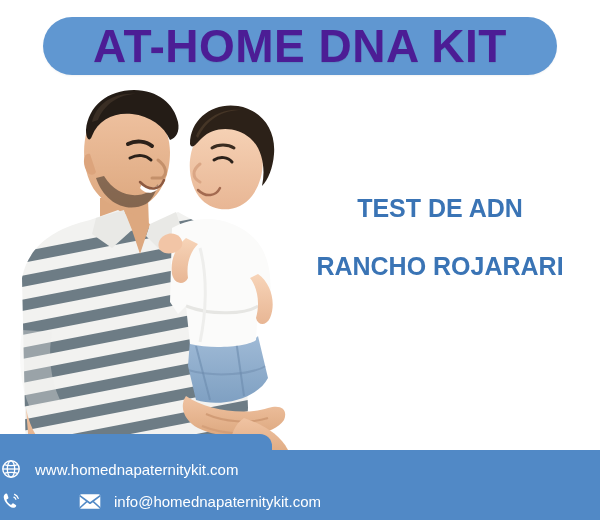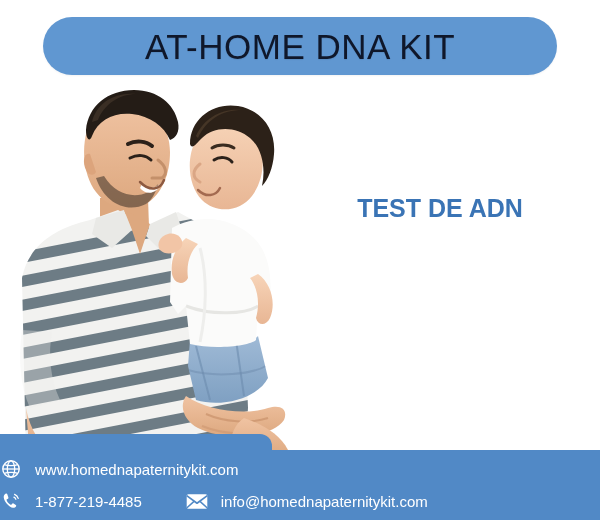--- a/index.html
+++ b/index.html
@@ -20,23 +20,23 @@
   .header-pill{
     position:absolute;
     left:43px;top:17px;
     width:514px;height:58px;
     background:#6097d1;
     border-radius:29px;
     display:flex;align-items:center;justify-content:center;
     box-shadow:0 1px 2px rgba(0,0,0,.05);
   }
   .header-pill-title{
-    color:#0f172a;
-    font-size:35px;
-    font-weight:normal;
+    color:#4c1d95;
+    font-size:46px;
+    font-weight:bold;
     letter-spacing:.5px;
     line-height:1;
     white-space:nowrap;
     text-shadow:0 1px 1px rgba(0,0,0,.08);
   }
 
   
   .photo{
     position:absolute;
     left:0px;top:78px;
@@ -229,20 +229,21 @@
                C272 360 226 364 198 350 C186 344 178 330 186 318 Z" fill="url(#skinG)"></path>
       <path d="M206 336 C224 344 250 346 268 340" stroke="#c9916b" stroke-width="2" fill="none" opacity=".7"></path>
       <path d="M202 348 C222 356 248 358 266 352" stroke="#c9916b" stroke-width="2" fill="none" opacity=".5"></path>
 
       <path d="M244 340 C262 346 280 356 288 372 L292 380 L232 380 C228 364 232 348 244 340 Z" fill="url(#skinG)"></path>
     </svg>
   </div>
 
   <div class="headline-block">
     <div class="headline-line">TEST DE ADN</div>
+    <div class="headline-line">RANCHO ROJARARI</div>
   </div>
 
   <div class="footer-tab"></div>
 
   <div class="footer-bar">
 
     <div class="footer-row footer-row-1">
       <div class="footer-item">
         <span class="ficon">
           <svg width="20" height="20" viewBox="0 0 20 20" xmlns="http://www.w3.org/2000/svg">
@@ -264,21 +265,20 @@
             <path d="M5.2 2.6 C4.1 2.9 3.1 3.9 2.8 5.1 C2.4 6.8 3.3 9.6 5.4 12.2
                      C7.5 14.8 10.2 16.6 12 16.8 C13.3 16.9 14.5 16.2 15.1 15.2
                      C15.4 14.7 15.3 14.2 14.8 13.9 L12.5 12.5 C12.1 12.2 11.6 12.3 11.3 12.7
                      L10.5 13.6 C10.3 13.9 9.9 14 9.6 13.8 C8.6 13.3 7.7 12.5 6.9 11.5
                      C6.2 10.6 5.8 9.8 5.6 9.1 C5.5 8.8 5.6 8.5 5.9 8.3 L7 7.7
                      C7.4 7.5 7.6 7 7.4 6.6 L6.3 3.2 C6.1 2.7 5.7 2.5 5.2 2.6 Z" fill="#ffffff"></path>
             <path d="M13.6 3.3 C15.4 4 16.7 5.5 17.2 7.3" fill="none" stroke="#ffffff" stroke-width="1.3" stroke-linecap="round"></path>
             <path d="M12.9 6.1 C13.9 6.5 14.6 7.3 14.9 8.3" fill="none" stroke="#ffffff" stroke-width="1.2" stroke-linecap="round"></path>
           </svg>
         </span>
-        <span>1-877-219-4485</span>
       </div>
 
       <span class="gap-between"></span>
 
       <div class="footer-item">
         <span class="ficon">
           <svg width="22" height="17" viewBox="0 0 22 17" xmlns="http://www.w3.org/2000/svg">
             <rect x="0.7" y="1.2" width="20.6" height="14.6" rx="1.6" fill="#ffffff"></rect>
             <path d="M0.7 2.6 L11 10.2 L21.3 2.6" fill="none" stroke="#5189c6" stroke-width="1.7" stroke-linejoin="round"></path>
             <path d="M0.7 15 L8 8.4 M21.3 15 L14 8.4" fill="none" stroke="#5189c6" stroke-width="1.5"></path>

